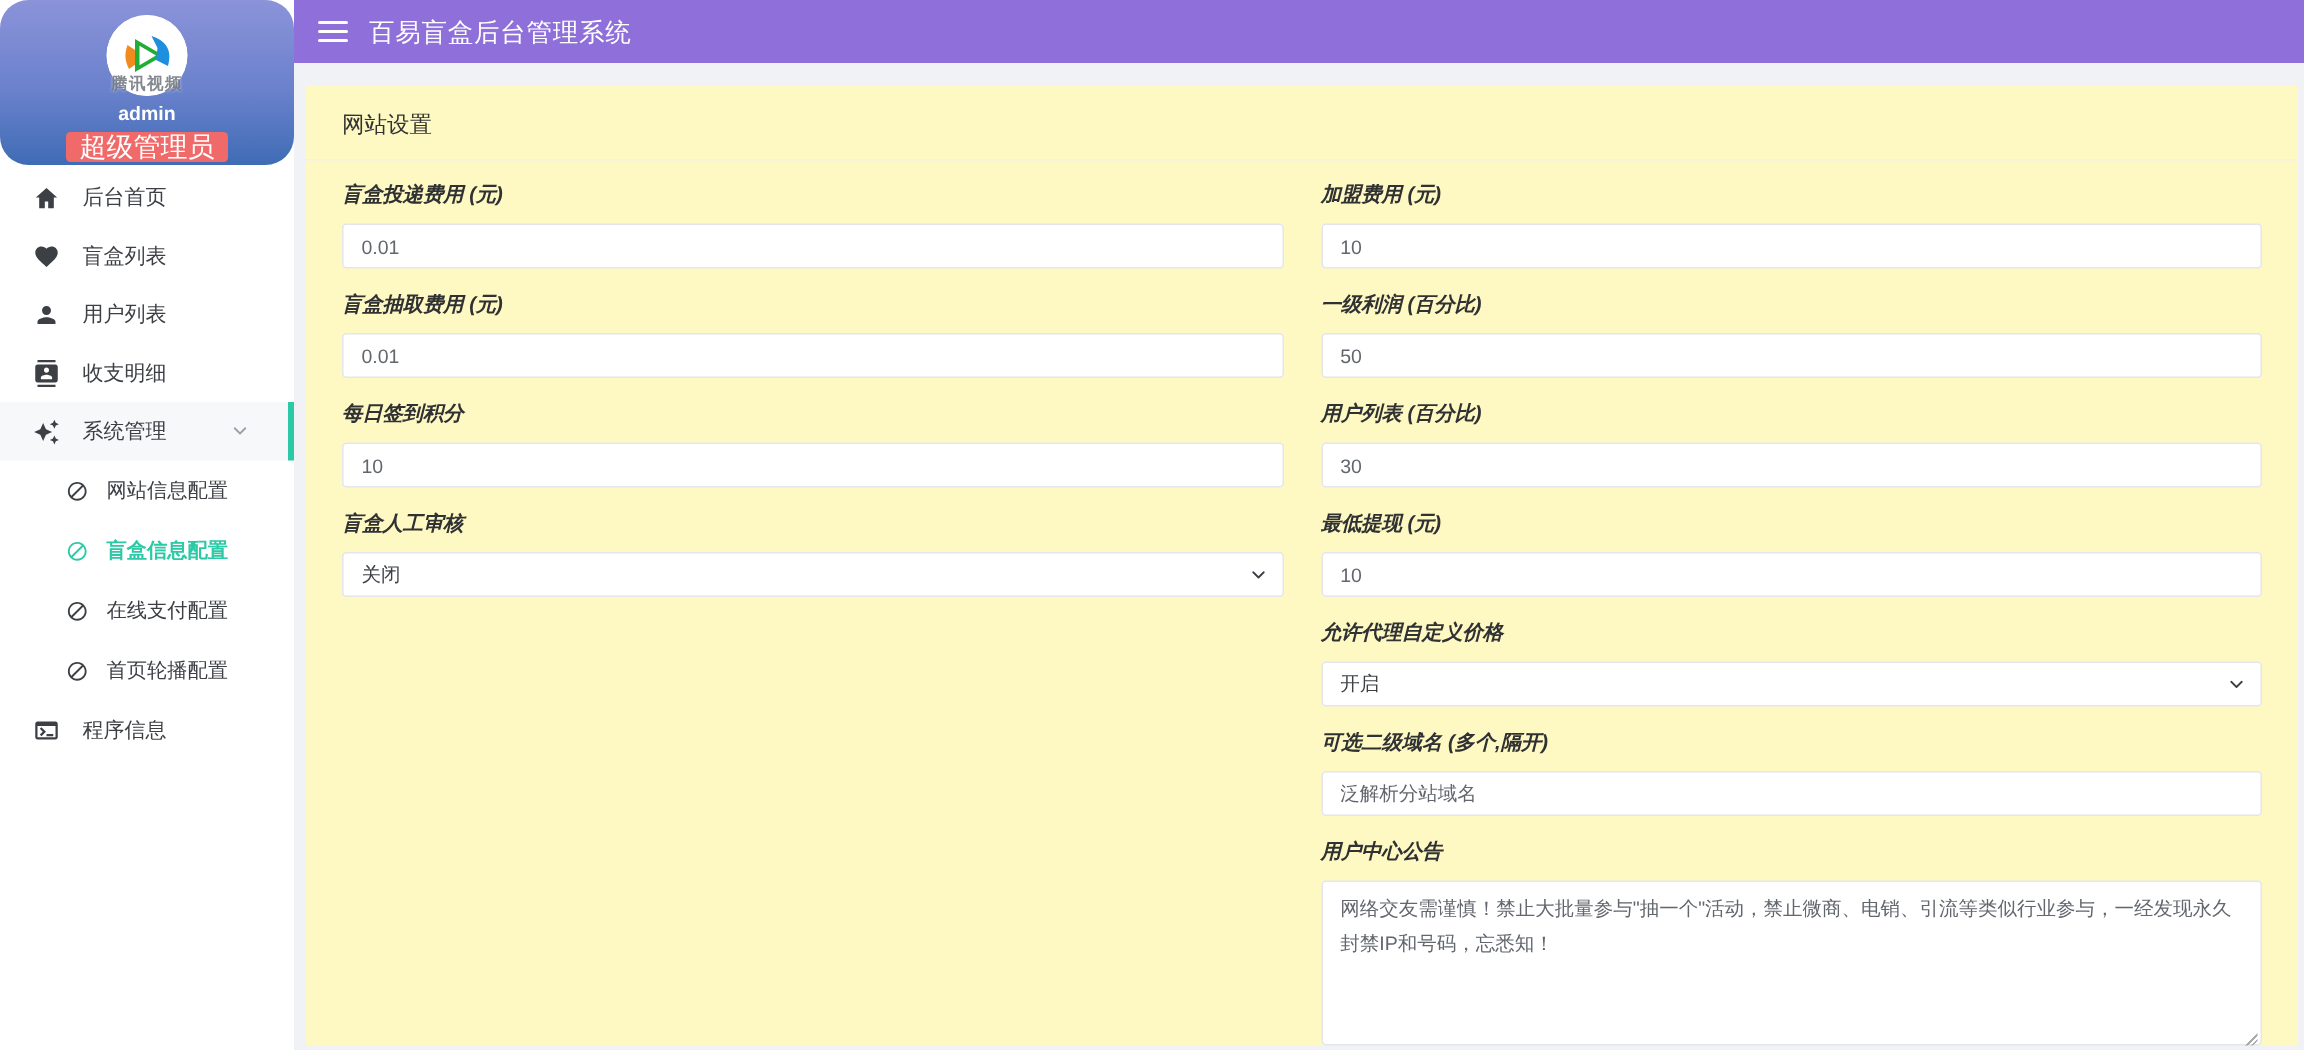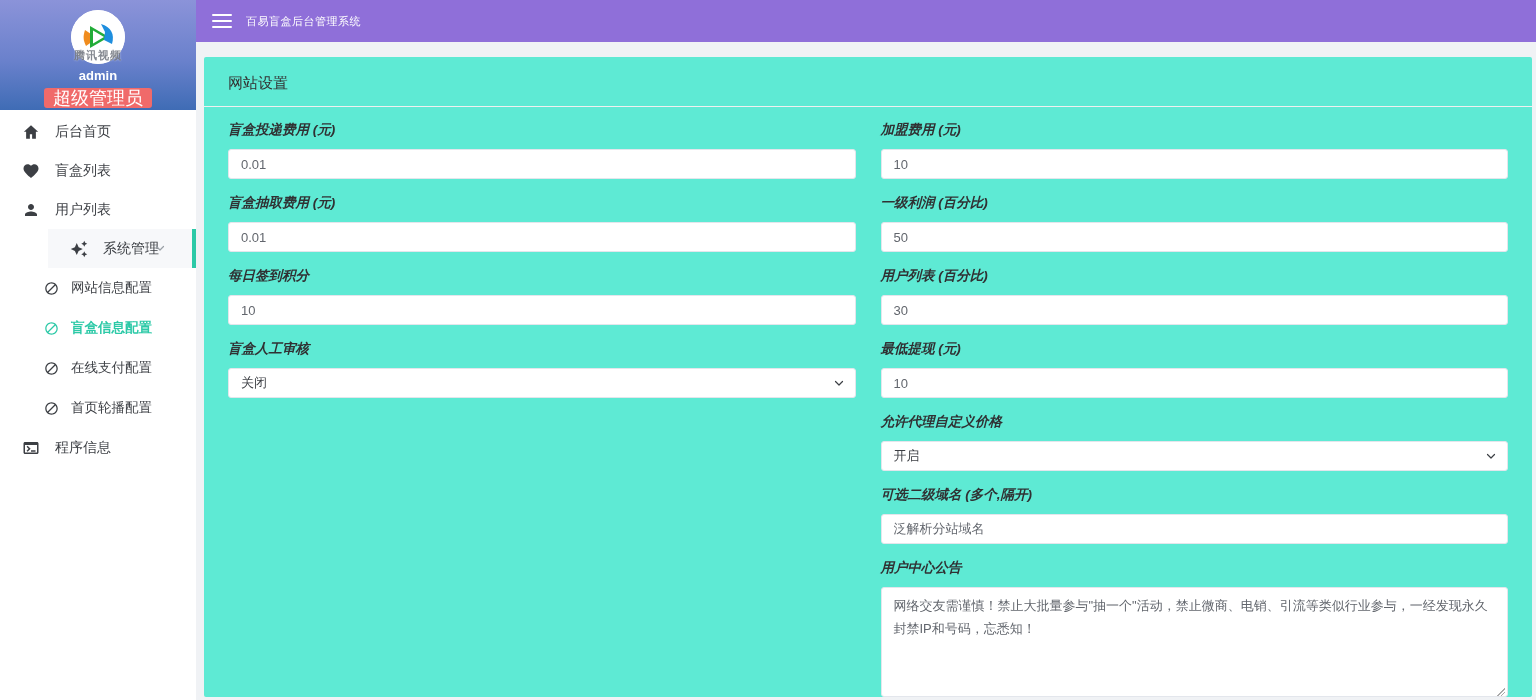--- a/index.html
+++ b/index.html
@@ -2,54 +2,54 @@
 <html lang="zh"><head>
 <meta charset="utf-8">
 <style>
   * { margin:0; padding:0; box-sizing:border-box; }
   html,body { width:1536px; height:700px; overflow:hidden;
     font-family:"Liberation Sans","DejaVu Sans",sans-serif; background:#f0f2f5; }
 
   
   .sidebar { position:absolute; left:0; top:0; width:196px; height:700px; background:#fff; z-index:20; }
   .side-head { height:110px; background:linear-gradient(180deg,#8b93d9 0%,#6a81cc 55%,#3f6cb5 100%);
-    display:flex; flex-direction:column; align-items:center; position:relative; }
+    display:flex; flex-direction:column; align-items:center; position:relative;border-radius:19px; }
   .avatar { width:54px; height:54px; border-radius:50%; background:#fff; margin-top:10px;
     display:flex; align-items:center; justify-content:center; overflow:hidden; }
   .watermark { position:absolute; top:48px; left:0; width:100%; text-align:center;
     font-size:11px; font-weight:bold; color:rgba(110,115,125,.85); letter-spacing:1px;
     text-shadow:0 0 2px rgba(255,255,255,.6); pointer-events:none; }
   .side-user { color:#fff; font-weight:bold; font-size:13px; margin-top:4px; }
   .side-badge { margin-top:5px; background:#f06a6a; color:#fff; font-size:18px;
     padding:2px 9px; border-radius:3px; line-height:16px; }
 
   .menu { padding-top:2px; }
   .menu-item { height:39px; display:flex; align-items:center; padding-left:22px;
     color:#3c3f44; font-size:14px; cursor:pointer; position:relative; }
   .menu-item .mi { width:18px; height:18px; margin-right:15px; flex:0 0 18px; }
-  .menu-item.active { background:#f7f8fa; border-right:4px solid #2cc9a7;margin-left:48px; }
+  .menu-item.active { background:#f7f8fa; border-right:4px solid #2cc9a7; }
   .menu-item .chev { position:absolute; right:26px; top:13px; width:12px; height:12px; }
 
   .submenu-item { height:40px; display:flex; align-items:center; padding-left:44px;
     color:#3c3f44; font-size:13.5px; cursor:pointer; }
   .submenu-item .mi { width:15px; height:15px; margin-right:12px; flex:0 0 15px; }
   .submenu-item.active { color:#2cc9a7; font-weight:bold; }
   .submenu-item.active .mi path { fill:#2cc9a7; }
 
   
   .topbar { position:absolute; left:196px; right:0; top:0; height:42px; background:#8f6fd9;
     display:flex; align-items:center; padding-left:16px; }
   .burger { width:20px; height:14px; display:flex; flex-direction:column; justify-content:space-between; cursor:pointer; }
   .burger span { display:block; height:2px; background:#fff; border-radius:1px; }
-  .topbar-title { color:#fff; font-size:11px; margin-left:14px; letter-spacing:.5px; }
+  .topbar-title { color:#fff; font-size:17px; margin-left:14px; letter-spacing:.5px; }
 
   
   .main { position:absolute; left:196px; top:42px; right:0; bottom:0; background:#f0f2f5;
     padding:15px 4px 3px 8px; }
-  .card { background:#5eead4; width:100%; height:100%; border-radius:2px; }
+  .card { background:#fef9c3; width:100%; height:100%; border-radius:2px; }
   .card-title { padding:17px 24px 13px; font-size:15px; color:#333; border-bottom:1px solid #f0f0f0; }
   .form-wrap { padding:14px 24px 0; display:flex; gap:25px; }
   .col { flex:1 1 0; }
 
   .field { margin-bottom:15px; }
   .field-label { font-size:13.5px; font-weight:bold; color:#303133; margin-bottom:10px;font-style:italic; }
   .text-input { width:100%; height:30px; border:1px solid #e3e6ec; border-radius:3px;
     padding:0 12px; font-size:13px; color:#62666d; outline:none; background:#fff;
     font-family:"Liberation Sans","DejaVu Sans",sans-serif; }
   .select-box { width:100%; height:30px; border:1px solid #e3e6ec; border-radius:3px;
@@ -96,20 +96,26 @@
           <path fill="#3c3f44" d="M12 21.35l-1.45-1.32C5.4 15.36 2 12.28 2 8.5 2 5.42 4.42 3 7.5 3c1.74 0 3.41.81 4.5 2.09C13.09 3.81 14.76 3 16.5 3 19.58 3 22 5.42 22 8.5c0 3.78-3.4 6.86-8.55 11.54L12 21.35z"></path>
         </svg>
       <span>盲盒列表</span>
     </div>
     <div class="menu-item">
       <svg class="mi" viewBox="0 0 24 24">
           <path fill="#3c3f44" d="M12 12c2.21 0 4-1.79 4-4s-1.79-4-4-4-4 1.79-4 4 1.79 4 4 4zm0 2c-2.67 0-8 1.34-8 4v2h16v-2c0-2.66-5.33-4-8-4z"></path>
         </svg>
       <span>用户列表</span>
     </div>
+    <div class="menu-item">
+      <svg class="mi" viewBox="0 0 24 24">
+          <path fill="#3c3f44" d="M20 0H4v2h16V0zM4 24h16v-2H4v2zM20 4H4c-1.1 0-2 .9-2 2v12c0 1.1.9 2 2 2h16c1.1 0 2-.9 2-2V6c0-1.1-.9-2-2-2zm-8 2.75c1.24 0 2.25 1.01 2.25 2.25s-1.01 2.25-2.25 2.25S9.75 10.24 9.75 9s1.01-2.25 2.25-2.25zM17 17H7v-1.5c0-1.67 3.33-2.5 5-2.5s5 .83 5 2.5V17z"></path>
+        </svg>
+      <span>收支明细</span>
+    </div>
     <div class="menu-item active">
       <svg class="mi" viewBox="0 0 24 24">
           <path fill="#3c3f44" d="M19 9l1.25-2.75L23 5l-2.75-1.25L19 1l-1.25 2.75L15 5l2.75 1.25L19 9zm-7.5.5L9 4 6.5 9.5 1 12l5.5 2.5L9 20l2.5-5.5L17 12l-5.5-2.5zM19 15l-1.25 2.75L15 19l2.75 1.25L19 23l1.25-2.75L23 19l-2.75-1.25L19 15z"></path>
         </svg>
       <span>系统管理</span>
       <svg class="chev" viewBox="0 0 24 24">
           <path d="M5 9l7 7 7-7" fill="none" stroke="#9aa0a6" stroke-width="2.4" stroke-linecap="round" stroke-linejoin="round"></path>
         </svg>
     </div>
 

